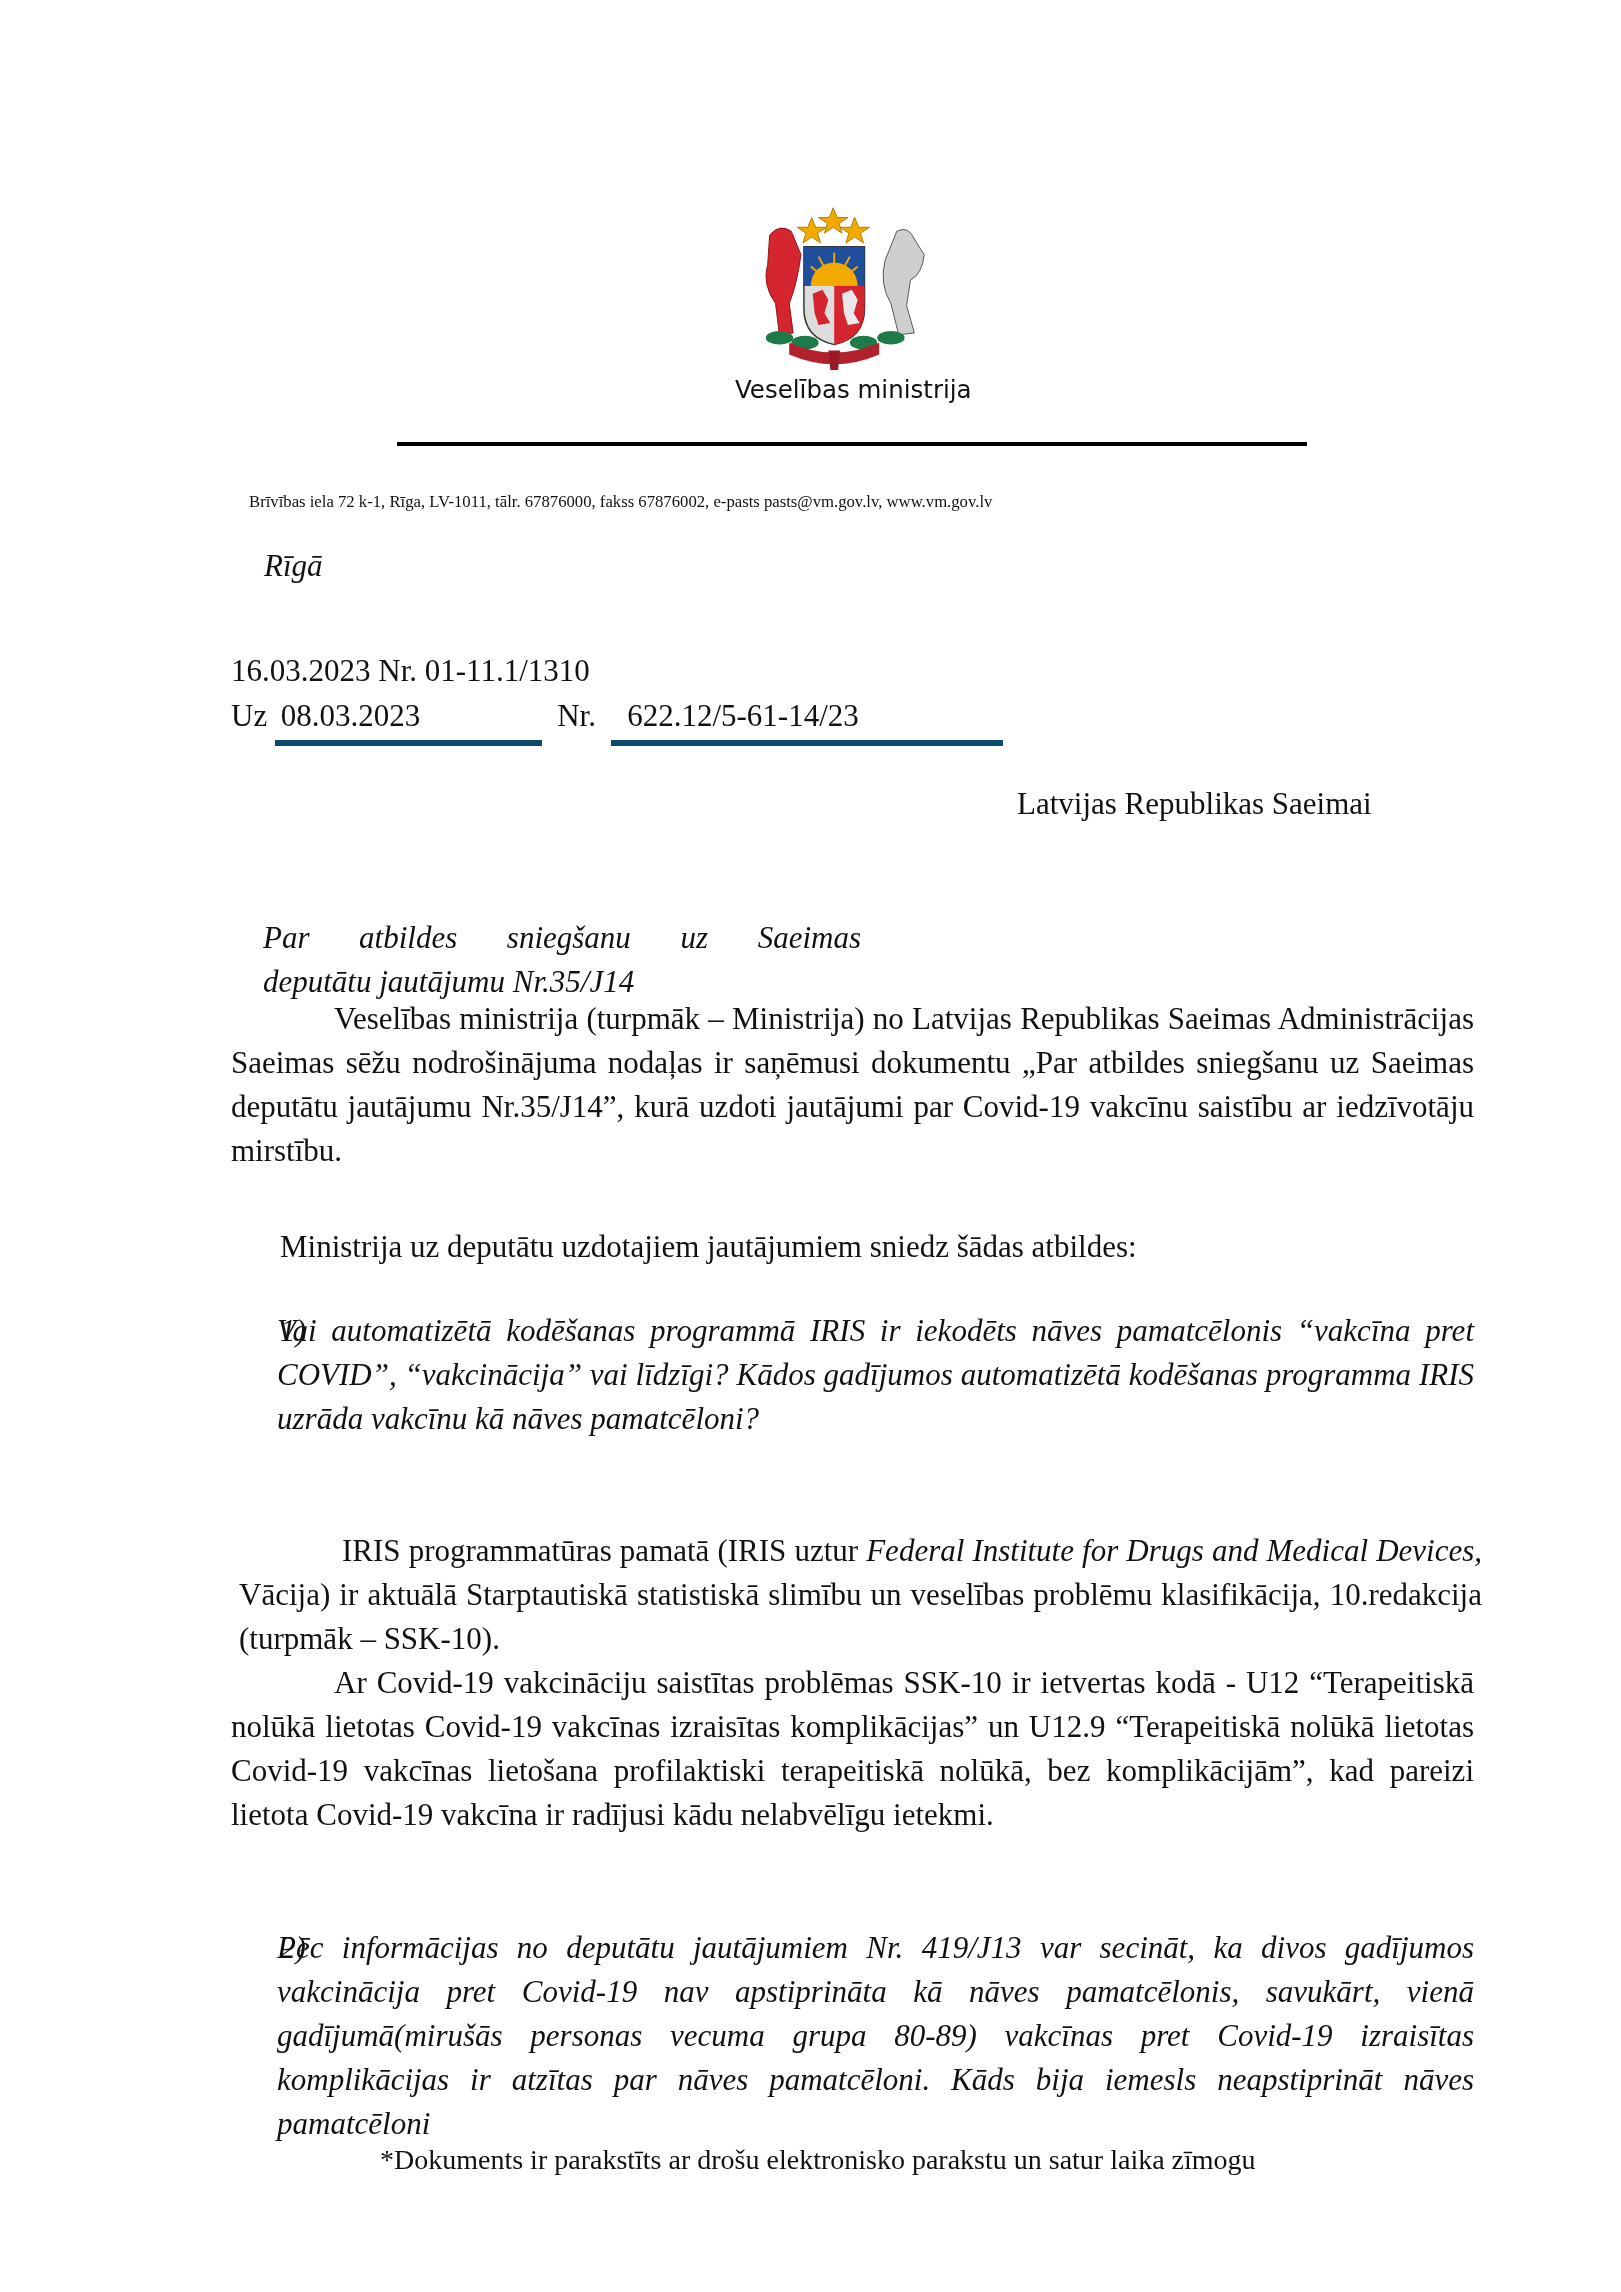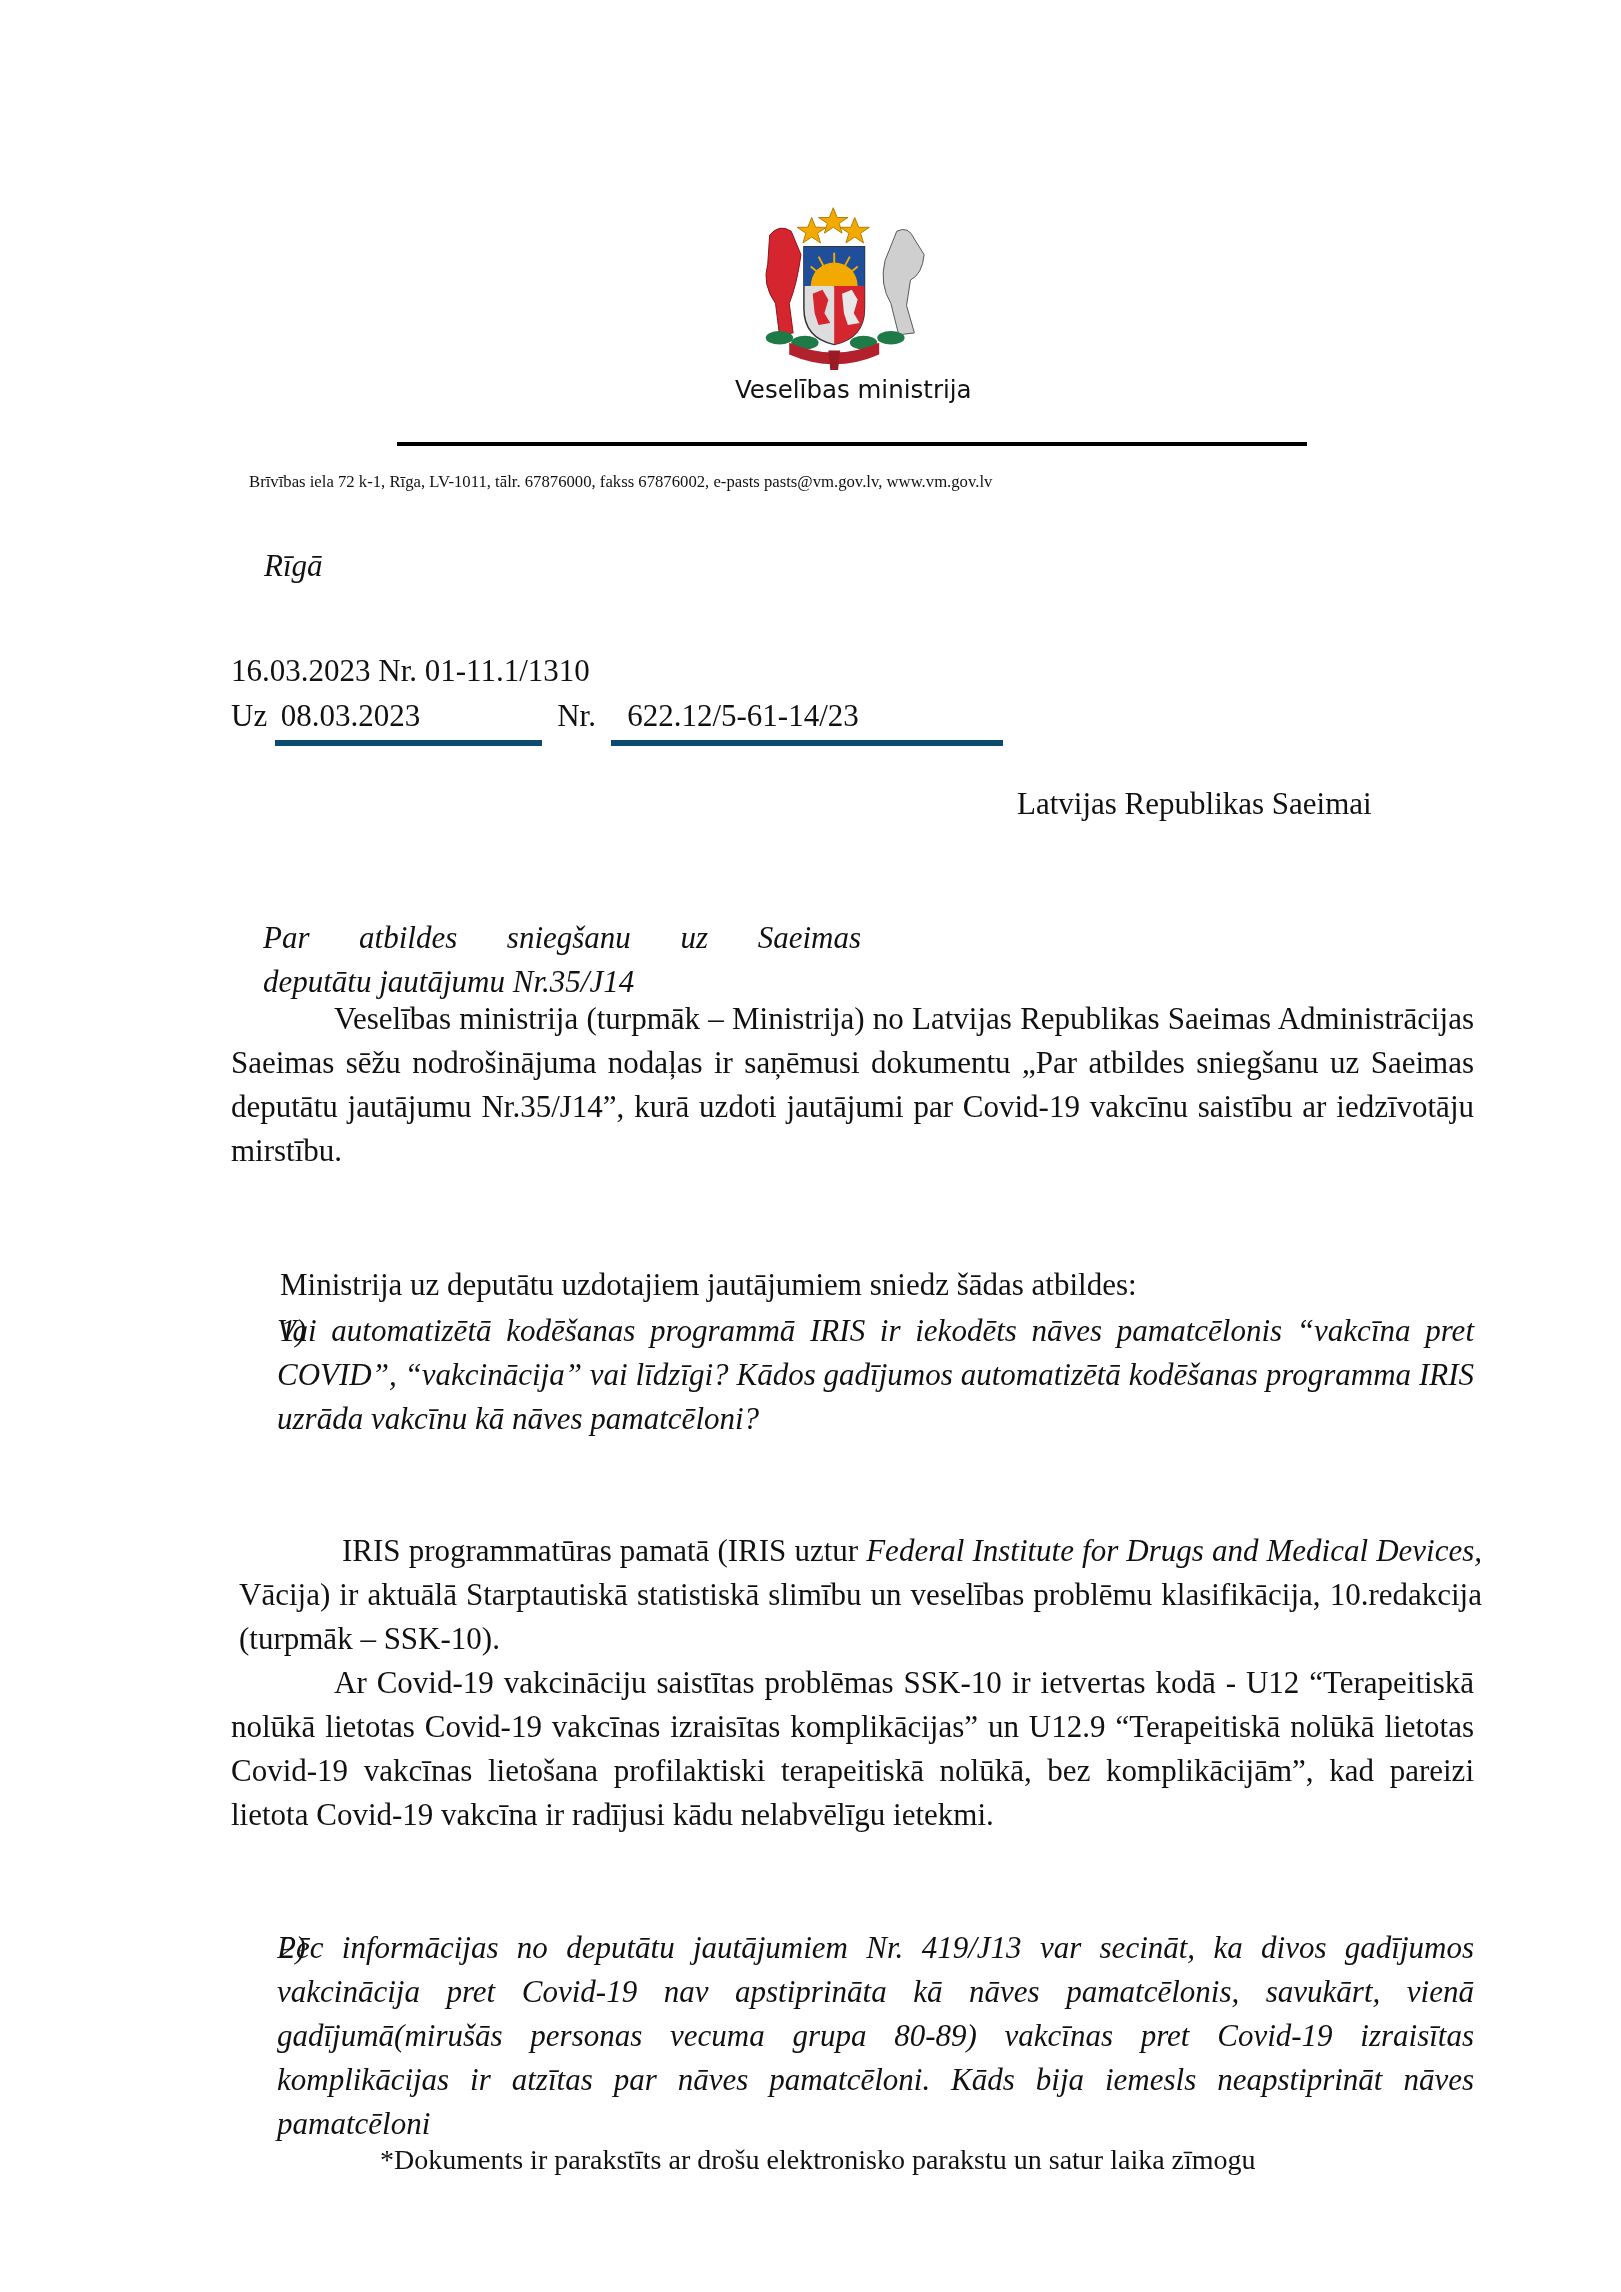--- a/index.html
+++ b/index.html
@@ -7,21 +7,21 @@
     width: 1621px; height: 2293px; position: relative; overflow: hidden;
     font-family: "Liberation Serif", serif; color: #111;
   }
   .abs { position: absolute; }
   .logo { left: 750px; top: 196px; width: 186px; height: 176px; }
   .ministry-name {
     left: 735px; top: 375px; font-family: "DejaVu Sans", sans-serif;
     font-size: 24.5px; color: #111; letter-spacing: 0px;
   }
   .rule { left: 397px; top: 442px; width: 910px; height: 3.9px; background: #000; }
-  .address { left: 249px; top: 472px; font-size: 16.7px; white-space: nowrap; }
+  .address { left: 249px; top: 492px; font-size: 16.7px; white-space: nowrap; }
   .text { font-size: 31px; line-height: 44px; }
   .city { left: 264px; top: 544px; font-style: italic; }
   .regline { left: 231px; top: 649px; white-space: nowrap; }
   .uzline { left: 231px; top: 694px; white-space: nowrap; }
   .uline { display: inline-block; border-bottom: 6px solid #0c4a6e; padding: 0 3.9px 2px 5.9px; }
   .recipient { left: 1017px; top: 782px; }
   .subject { left: 263px; top: 868px; width: 598px; font-style: italic; margin-top: 48px; }
   .subject .l1 { display: flex; justify-content: space-between; }
   .block { left: 231px; width: 1243px; text-align: justify; }
   .indent { text-indent: 103px; }
@@ -95,21 +95,21 @@
     <span>Par</span>
     <span>atbildes</span>
     <span>sniegšanu</span>
     <span>uz</span>
     <span>Saeimas</span>
   </div>
   <div>deputātu jautājumu Nr.35/J14</div>
 </div>
 
 <div class="abs text block indent" style="top:997px;">Veselības ministrija (turpmāk – Ministrija) no Latvijas Republikas Saeimas Administrācijas Saeimas sēžu nodrošinājuma nodaļas ir saņēmusi dokumentu „Par atbildes sniegšanu uz Saeimas deputātu jautājumu Nr.35/J14”, kurā uzdoti jautājumi par Covid-19 vakcīnu saistību ar iedzīvotāju mirstību.</div>
-<div class="abs text" style="left:280px; top:1225px;margin-top:38px;">Ministrija uz deputātu uzdotajiem jautājumiem sniedz šādas atbildes:</div>
+<div class="abs text" style="left:280px; top:1225px;">Ministrija uz deputātu uzdotajiem jautājumiem sniedz šādas atbildes:</div>
 
 <div class="abs text q" style="top:1309px;">
   <span class="num">1)</span>
   <div class="qtext">Vai automatizētā kodēšanas programmā IRIS ir iekodēts nāves pamatcēlonis “vakcīna pret COVID”, “vakcinācija” vai līdzīgi? Kādos gadījumos automatizētā kodēšanas programma IRIS uzrāda vakcīnu kā nāves pamatcēloni?</div>
 </div>
 
 <div class="abs text block indent" style="top:1529px;margin-left:8px;">
   <span>IRIS programmatūras pamatā (IRIS uztur </span><i class="em">Federal Institute for Drugs and Medical Devices,</i><span> Vācija) ir aktuālā Starptautiskā statistiskā slimību un veselības problēmu klasifikācija, 10.redakcija (turpmāk –  SSK-10).</span>
 </div>
 <div class="abs text block indent" style="top:1661px;">Ar Covid-19 vakcināciju saistītas problēmas SSK-10 ir ietvertas kodā - U12 “Terapeitiskā nolūkā lietotas Covid-19 vakcīnas izraisītas komplikācijas” un U12.9 “Terapeitiskā nolūkā lietotas Covid-19 vakcīnas lietošana profilaktiski terapeitiskā nolūkā, bez komplikācijām”, kad pareizi lietota Covid-19 vakcīna ir radījusi kādu nelabvēlīgu ietekmi.</div>

